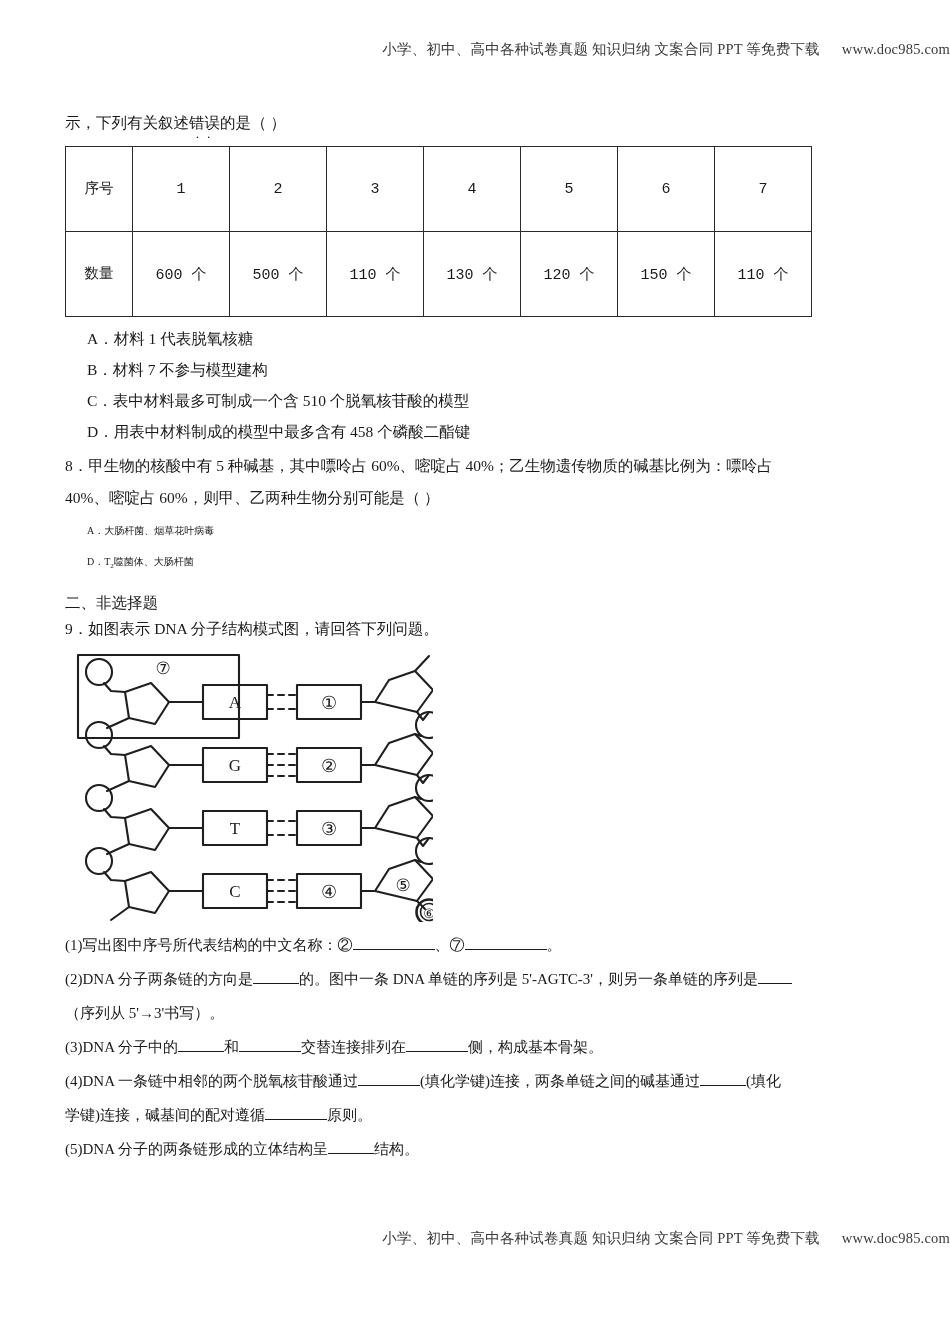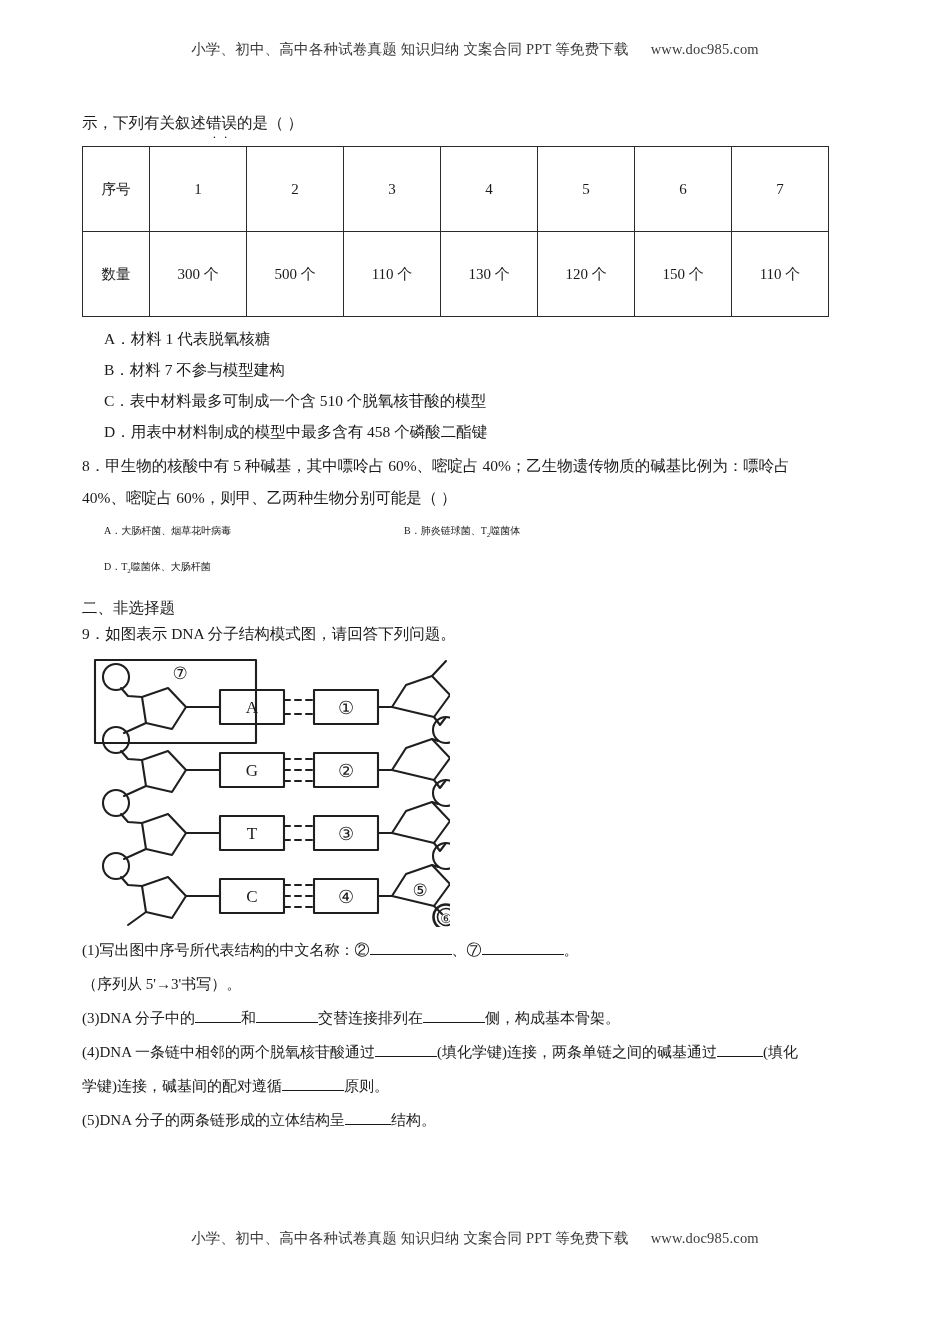--- a/index.html
+++ b/index.html
@@ -18,36 +18,36 @@
   .page {
     position: relative;
     width: 950px;
     height: 1344px;
     box-sizing: border-box;
   }
   .watermark {
     position: absolute;
     left: 0;
     width: 950px;
-    text-align: center;
+    text-align: right;
     font-size: 14.5px;
     color: #3a3a3a;
     letter-spacing: 0.2px;
     font-family: "Liberation Serif", serif;
   }
   .watermark .url {
     margin-left: 22px;
     font-family: "Liberation Serif", serif;
   }
   .wm-top { top: 40px; }
   .wm-bottom { top: 1229px; }
 
   .content {
     position: absolute;
-    left: 82px;
+    left: 65px;
     top: 108px;
     width: 800px;
   }
 
   .qline {
     font-size: 15.5px;
     line-height: 30px;
     margin: 0 0 2px 0;
     color: #1a1a1a;
   }
@@ -75,20 +75,21 @@
     margin-left: 0px;
     table-layout: fixed;
   }
   table.mat-table td {
     border: 1.1px solid #2b2b2b;
     text-align: center;
     vertical-align: middle;
     font-size: 15px;
     padding: 14px;
     height: 56px;
+    font-family: Liberation Mono, monospace;
   }
   table.mat-table td.hdrcol {
     width: 38px;
     line-height: 20px;
     font-size: 14.5px;
   }
   table.mat-table td.datacol {
     width: 68px;
   }
   table.mat-table tr.row-mat td { height: 62px; }
@@ -164,21 +165,21 @@
         <td class="datacol">1</td>
         <td class="datacol">2</td>
         <td class="datacol">3</td>
         <td class="datacol">4</td>
         <td class="datacol">5</td>
         <td class="datacol">6</td>
         <td class="datacol">7</td>
       </tr>
       <tr class="row-num">
         <td class="hdrcol"><span class="vlabel">数量</span></td>
-        <td class="datacol">300 个</td>
+        <td class="datacol">600 个</td>
         <td class="datacol">500 个</td>
         <td class="datacol">110 个</td>
         <td class="datacol">130 个</td>
         <td class="datacol">120 个</td>
         <td class="datacol">150 个</td>
         <td class="datacol">110 个</td>
       </tr>
     </tbody>
       </table>
 
@@ -186,21 +187,20 @@
     <div class="choice">A．材料 1 代表脱氧核糖</div>
     <div class="choice">B．材料 7 不参与模型建构</div>
     <div class="choice">C．表中材料最多可制成一个含 510 个脱氧核苷酸的模型</div>
     <div class="choice">D．用表中材料制成的模型中最多含有 458 个磷酸二酯键</div>
 
     <p class="qline" style="margin-top:4px">8．甲生物的核酸中有 5 种碱基，其中嘌呤占 60%、嘧啶占 40%；乙生物遗传物质的碱基比例为：嘌呤占</p>
     <p class="qline">40%、嘧啶占 60%，则甲、乙两种生物分别可能是（   ）</p>
 
     <div class="choice-row">
       <span class="c1">A．大肠杆菌、烟草花叶病毒</span>
-      <span class="c2"><span>B．肺炎链球菌、T</span><sub>2</sub><span>噬菌体</span></span>
     </div>
     <div class="choice-row">
       <span class="c2"><span>D．T</span><sub>2</sub><span>噬菌体、大肠杆菌</span></span>
     </div>
 
     <div class="sec-head">二、非选择题</div>
     <p class="qline" style="line-height:26px">9．如图表示 DNA 分子结构模式图，请回答下列问题。</p>
 
     <div class="diagram-wrap">
       <svg width="360" height="272" viewBox="0 0 360 272" xmlns="http://www.w3.org/2000/svg">
@@ -309,20 +309,21 @@
 
           <text x="90" y="24" font-size="17">⑦</text>
           <text x="330" y="241" font-size="17">⑤</text>
           <text x="356" y="268" font-size="13">⑥</text>
         </g>
       </svg>
     </div>
 
     <p class="subq"><span>(1)写出图中序号所代表结构的中文名称：②</span><span class="blank b-lg"></span><span>、⑦</span><span class="blank b-lg"></span><span>。</span></p>
 
+    <p class="subq"><span>(2)DNA 分子两条链的方向是</span><span class="blank b-sm"></span><span>的。图中一条 DNA 单链的序列是 5'-AGTC-3'，则另一条单链的序列是</span><span class="blank b-xs"></span></p>
     <p class="subq"><span>（序列从 5'→3'书写）。</span></p>
 
     <p class="subq"><span>(3)DNA 分子中的</span><span class="blank b-sm"></span><span>和</span><span class="blank b-md"></span><span>交替连接排列在</span><span class="blank b-md"></span><span>侧，构成基本骨架。</span></p>
 
     <p class="subq"><span>(4)DNA 一条链中相邻的两个脱氧核苷酸通过</span><span class="blank b-md"></span><span>(填化学键)连接，两条单链之间的碱基通过</span><span class="blank b-sm"></span><span>(填化</span></p>
     <p class="subq"><span>学键)连接，碱基间的配对遵循</span><span class="blank b-md"></span><span>原则。</span></p>
 
     <p class="subq"><span>(5)DNA 分子的两条链形成的立体结构呈</span><span class="blank b-sm"></span><span>结构。</span></p>
 
   </div>

